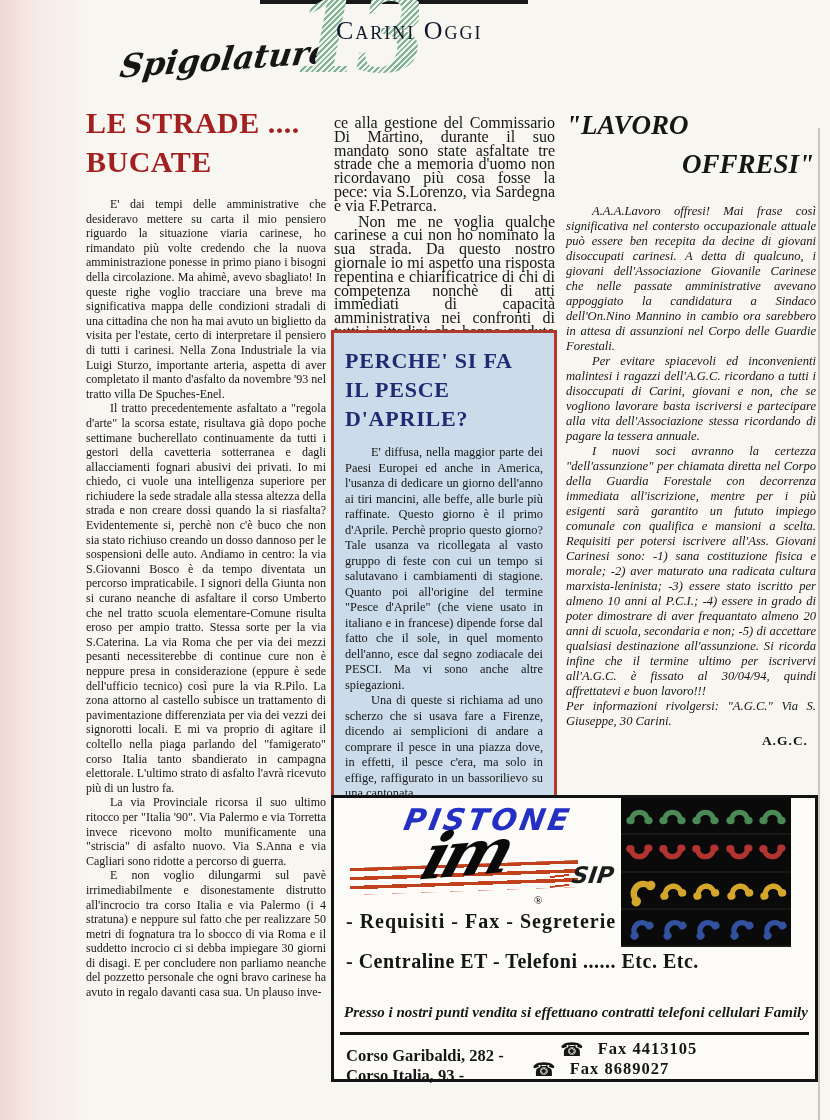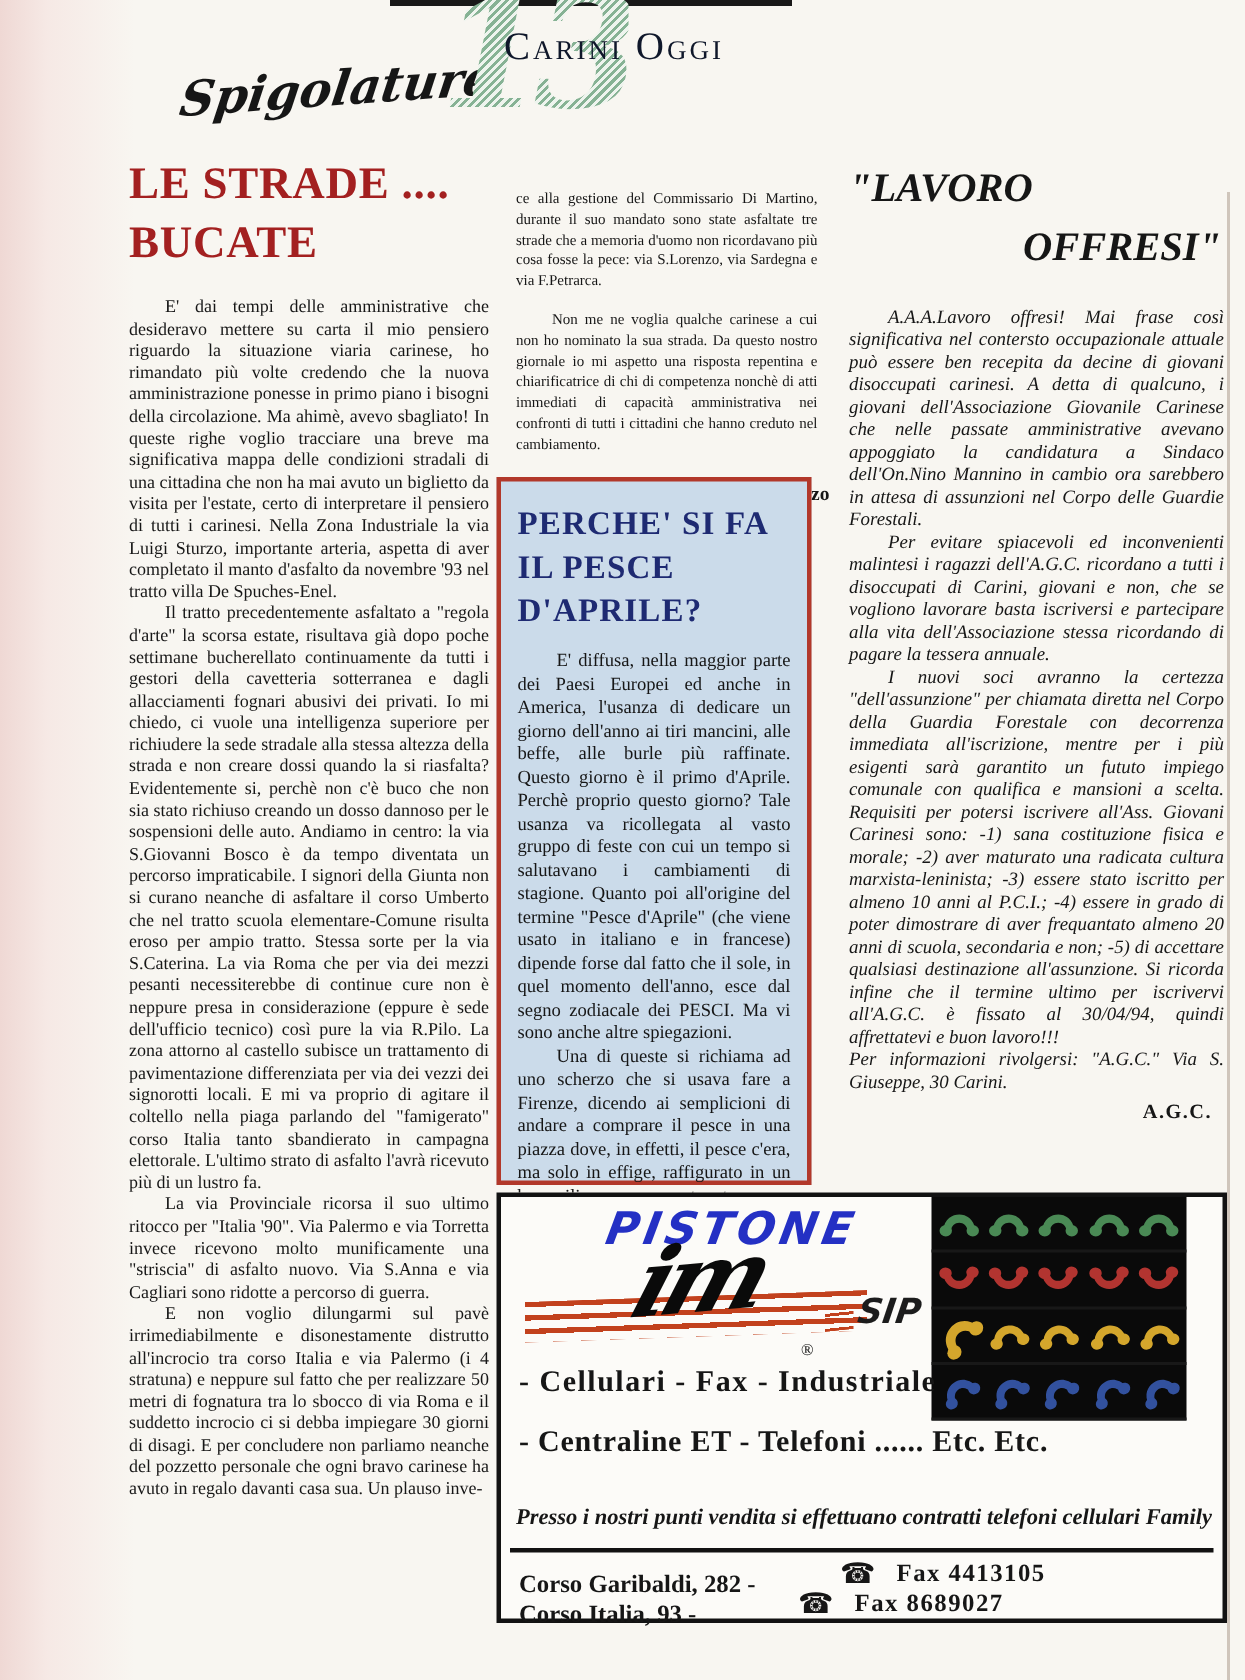--- a/index.html
+++ b/index.html
@@ -22,25 +22,25 @@
         font-weight:bold;font-family:"DejaVu Serif",serif;transform:rotate(-4deg) skewX(-12deg);}
 
   
   .col{position:absolute;text-align:justify;}
   .col-left{left:86px;top:103px;width:240px;}
   .headline-red{color:var(--accent-red,#a32020);font-size:30px;font-weight:bold;
         line-height:1.3;letter-spacing:.5px;margin:0 0 16px 0;}
   .col-left p{margin:0;font-size:12px;line-height:14.6px;text-indent:24px;}
 
   .col-mid{left:332px;top:114px;width:225px;}
-  .col-mid p{margin:12px;font-size:10px;line-height:13.8px;text-indent:24px;}
+  .col-mid p{margin:2px;font-size:16px;line-height:13.8px;text-indent:24px;}
   .no-indent{text-indent:0 !important;}
   .signature{font-weight:bold;text-align:right;font-size:13px;margin-top:17px;padding-right:4px;}
 
-  .box-article{position:absolute;left:331px;top:318px;width:210px;height:472px;
+  .box-article{position:absolute;left:331px;top:330px;width:226px;height:472px;
         background:var(--box-bg,#cbdbea);border:3px solid var(--box-border,#b2382a);
         box-sizing:border-box;padding:13px 11px;text-align:justify;font-family:Liberation Serif, serif;}
   .box-title{color:var(--box-title,#1e2a72);font-size:22px;font-weight:bold;
         line-height:1.32;letter-spacing:.8px;margin:0 0 12px 0;}
   .box-article p{margin:0;font-size:12.4px;line-height:15.5px;text-indent:26px;}
 
   .col-right{left:566px;top:110px;width:250px;}
   .right-title{font-size:27px;font-weight:bold;font-style:italic;line-height:1.15;margin:0 0 24px 0;}
   .right-title .l2{display:block;text-align:right;padding-right:2px;margin-top:8px;}
   .col-right p{margin:0;font-style:italic;font-size:12.6px;line-height:15px;text-indent:26px;}
@@ -251,21 +251,21 @@
             <ellipse cx="26" cy="15" rx="4.6" ry="4.2" fill="#32519e"></ellipse>
           </svg>
           <svg class="hs" viewBox="0 0 32 20">
             <path d="M4 15 C5 6 11 3 16 3 C21 3 27 6 28 15 L23 17 C22 11 19 9 16 9 C13 9 10 11 9 17 Z" fill="#32519e"></path>
             <ellipse cx="6" cy="15" rx="4.6" ry="4.2" fill="#32519e"></ellipse>
             <ellipse cx="26" cy="15" rx="4.6" ry="4.2" fill="#32519e"></ellipse>
           </svg>
         </div>
       </div>
 
-    <div class="ad-line1">- Cellulari - Fax - Industriale</div>
+    <div class="ad-line1">- Requisiti - Fax - Segreterie</div>
     <div class="ad-line2">- Centraline ET - Telefoni ...... Etc. Etc.</div>
     <div class="ad-note">Presso i nostri punti vendita si effettuano contratti telefoni cellulari Family</div>
     <div class="ad-sep"></div>
 
     <div class="ad-addr">
       <div class="addr-row">
         <span class="street">Corso Garibaldi, 282 -</span>
         <span class="phone-ic ic1">☎</span>
         <span class="fax">Fax  4413105</span>
       </div>

